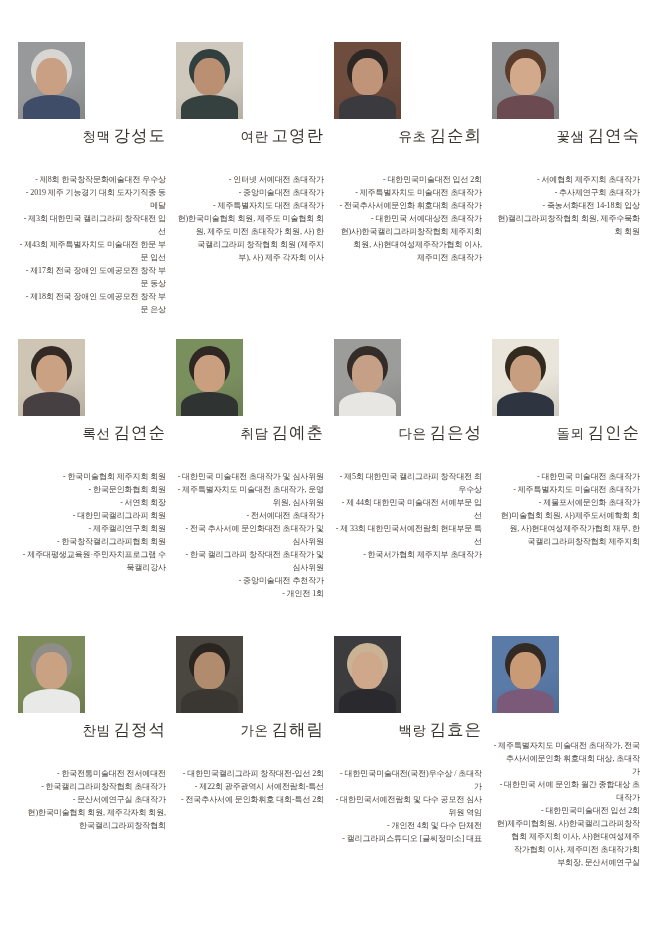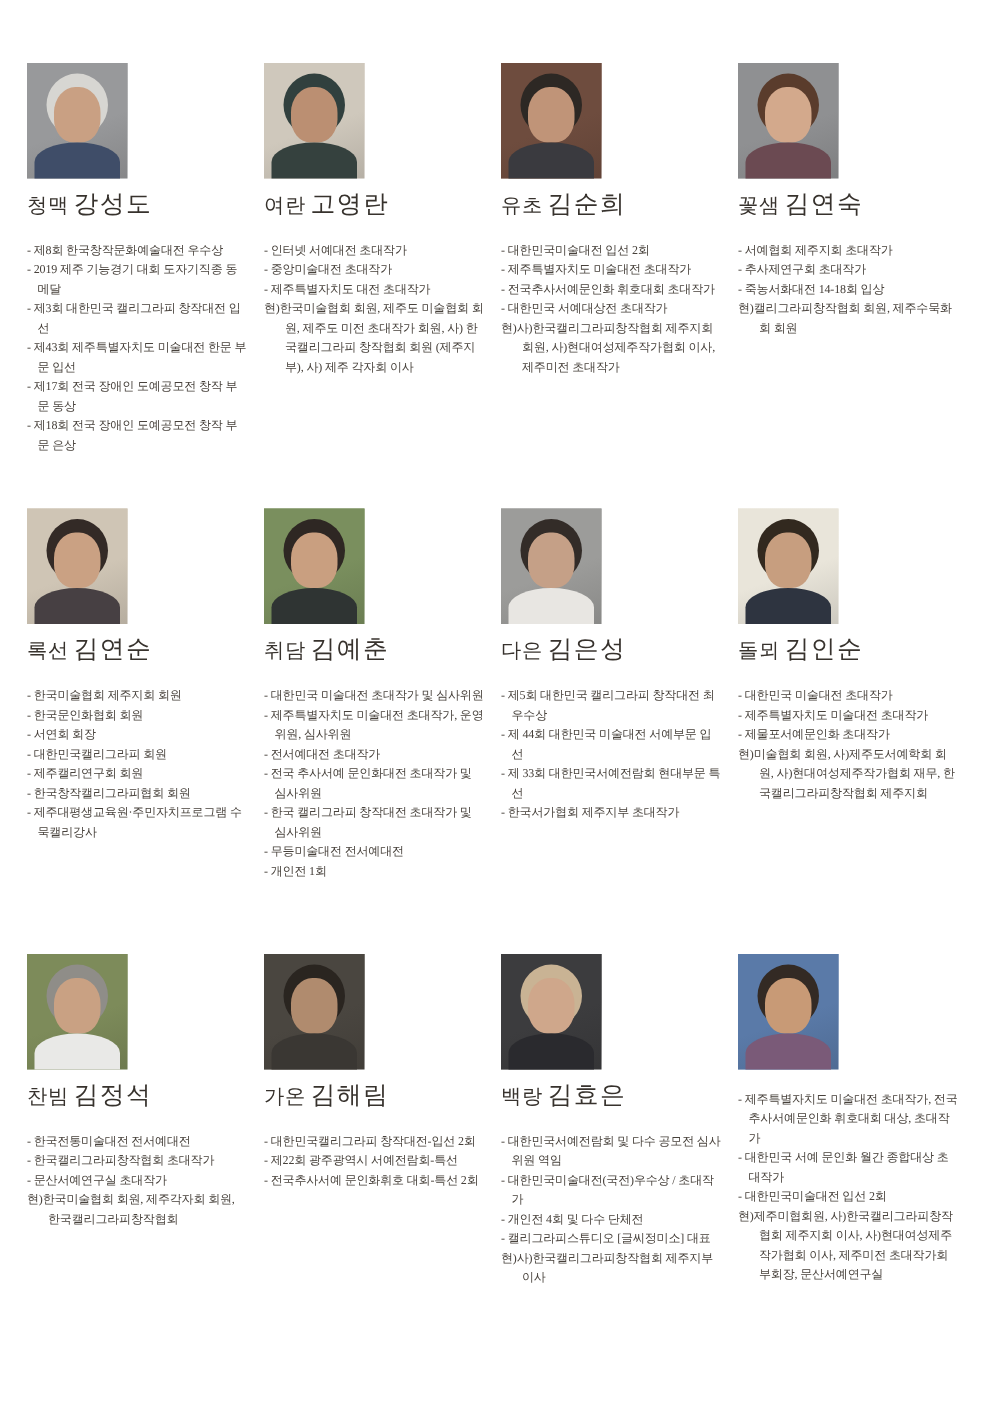--- a/index.html
+++ b/index.html
@@ -12,20 +12,21 @@
     height: 939px;
     overflow: hidden;
     font-family: "Liberation Serif", "DejaVu Serif", serif;
   }
   .grid {
     box-sizing: border-box;
     padding: 40px 0 0 16px;
     display: grid;
     grid-template-columns: repeat(4, 158px);
     grid-auto-rows: 297px;
+    text-align: right;
   }
   .card {
     box-sizing: border-box;
     padding: 2px 8px 0 2px;
   }
   .photo {
     position: relative;
     width: 67px;
     height: 77px;
     overflow: hidden;
@@ -61,21 +62,21 @@
   .pen-name {
     font-size: 13.5px;
     letter-spacing: 0.5px;
   }
   .artist-name {
     font-size: 16.5px;
     letter-spacing: 1px;
     margin-left: 3px;
   }
   .bio-list {
-    margin-top: 13px;
+    margin-top: 26px;
     color: #47413b;
     font-size: 8px;
     line-height: 13px;
     letter-spacing: -0.1px;
   }
   .bio-line {
     padding-left: 7px;
     text-indent: -7px;
   }
   .bio-line.cur {
@@ -186,21 +187,21 @@
     </div>
     <div class="name-row">
       <span class="pen-name">취담</span><span class="artist-name">김예춘</span>
     </div>
     <div class="bio-list">
         <div class="bio-line">- 대한민국 미술대전 초대작가 및 심사위원</div>
         <div class="bio-line">- 제주특별자치도 미술대전 초대작가, 운영위원, 심사위원</div>
         <div class="bio-line">- 전서예대전 초대작가</div>
         <div class="bio-line">- 전국 추사서예 문인화대전 초대작가 및 심사위원</div>
         <div class="bio-line">- 한국 캘리그라피 창작대전 초대작가 및 심사위원</div>
-        <div class="bio-line">- 무등미술대전 전서예대전</div>
+        <div class="bio-line">- 중앙미술대전 추천작가</div>
         <div class="bio-line">- 개인전 1회</div>
       </div>
   </div>
 
   <div class="card">
     <div class="photo" title="woman with glasses, dark curly hair, white top" style="--bg: #9c9c9a; --hair: #332c28; --skin: #c5a087; --body: #e8e6e2;">
       <div class="p-hair"></div>
       <div class="p-head"></div>
       <div class="p-body"></div>
     </div>
@@ -268,25 +269,24 @@
   <div class="card">
     <div class="photo" title="woman with long light hair on dark studio background" style="--bg: #3c3c3e; --hair: #c9b394; --skin: #cfa78b; --body: #2a2a2e;">
       <div class="p-hair"></div>
       <div class="p-head"></div>
       <div class="p-body"></div>
     </div>
     <div class="name-row">
       <span class="pen-name">백랑</span><span class="artist-name">김효은</span>
     </div>
     <div class="bio-list">
+        <div class="bio-line">- 대한민국미술대전(국전)우수상 / 초대작가</div>
         <div class="bio-line">- 대한민국서예전람회 및 다수 공모전 심사위원 역임</div>
-        <div class="bio-line">- 대한민국미술대전(국전)우수상 / 초대작가</div>
         <div class="bio-line">- 개인전 4회 및 다수 단체전</div>
         <div class="bio-line">- 캘리그라피스튜디오 [글씨정미소] 대표</div>
-        <div class="bio-line cur">현)사)한국캘리그라피창작협회 제주지부 이사</div>
       </div>
   </div>
 
   <div class="card">
     <div class="photo" title="woman with glasses on colorful blue patterned background" style="--bg: #5a7aa8; --hair: #332a24; --skin: #c89a76; --body: #7a5a78;">
       <div class="p-hair"></div>
       <div class="p-head"></div>
       <div class="p-body"></div>
     </div>
     <div class="bio-list">

